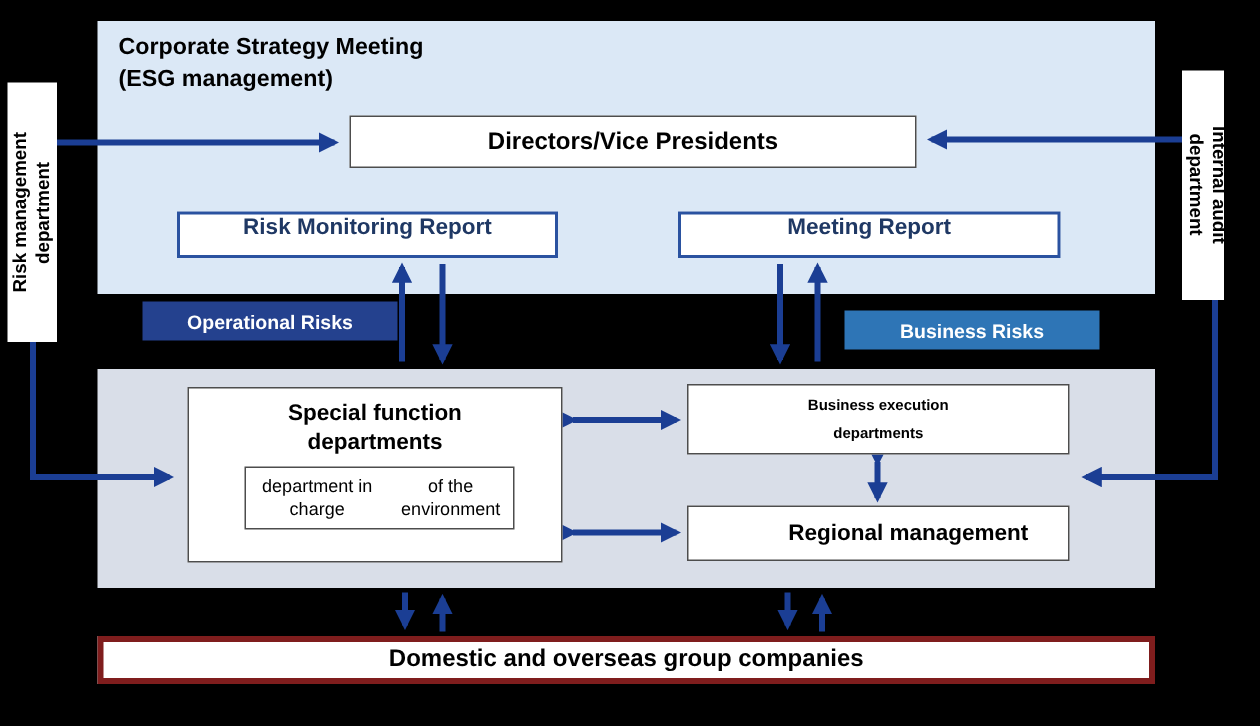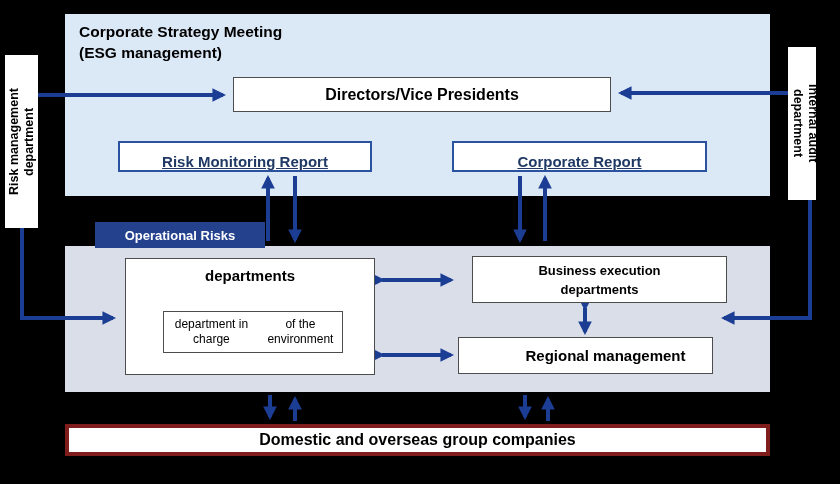--- a/index.html
+++ b/index.html
@@ -21,37 +21,37 @@
   }
   .box {
     position: absolute; background: #fff; border: 1.5px solid #4d4d4d;
     display: flex; flex-direction: column; justify-content: center;
     text-align: center; color: #000;
   }
   .directors { left: 233px; top: 77px; width: 378px; height: 35px; font-size: 16px; font-weight: bold; }
   .report {
     position: absolute; background: #fff; border: 2px solid var(--report-border, #2a52a0);
     color: var(--report-text, #1f3864); font-size: 15px; font-weight: bold;
-    display: flex; align-items: flex-end; justify-content: center; text-align: center; text-decoration: underline;
+    display: flex; align-items: flex-start; justify-content: center; text-align: center;
   }
   .report-risk { left: 118px; top: 141px; width: 254px; height: 31px; }
   .report-biz  { left: 452px; top: 141px; width: 255px; height: 31px; }
   .tag {
     position: absolute; color: #fff; font-size: 13px; font-weight: bold;
     display: flex; align-items: center; justify-content: center; text-align: center;
   }
-  .tag-operational { left: 95px;  top: 222px; width: 170px; height: 26px; background: var(--operational-risks-bg, #24418e); }
+  .tag-operational { left: 95px;  top: 201px; width: 170px; height: 26px; background: var(--operational-risks-bg, #24418e); }
   .tag-business    { left: 563px; top: 207px; width: 170px; height: 26px; background: var(--business-risks-bg, #2e75b6); }
   .special { left: 125px; top: 258px; width: 250px; height: 117px; justify-content: flex-start; padding-top: 7px; font-size: 15px; font-weight: bold; line-height: 19px; }
   .env {
     position: absolute; left: 163px; top: 311px; width: 180px; height: 42px;
     background: #fff; border: 1px solid #4d4d4d; font-size: 12px; font-weight: normal; line-height: 15px;
     display: flex; flex-direction: row; align-items: center; justify-content: center; text-align: center;
   }
-  .bizexec   { left: 472px; top: 256px; width: 255px; height: 47px; font-size: 13px; font-weight: bold; line-height: 19px; }
+  .bizexec   { left: 458px; top: 256px; width: 255px; height: 47px; font-size: 10px; font-weight: bold; line-height: 19px; }
   .regional  { left: 458px; top: 337px; width: 255px; height: 37px; font-size: 15px; font-weight: bold; padding-left: 40px; }
   .bottom-box { left: 65px; top: 424px; width: 705px; height: 32px; font-size: 16px; font-weight: bold; border: 4px solid #7f1d1d; }
   .side {
     position: absolute; background: #fff; color: #000;
     font-size: 12.5px; font-weight: bold; line-height: 15px;
     display: flex; align-items: center; justify-content: center; text-align: center;
   }
   .side-left  { left: 5px;   top: 55px; width: 33px; height: 173px; writing-mode: vertical-rl; transform: rotate(180deg); padding: 10px 0; }
   .side-right { left: 788px; top: 47px; width: 33px; height: 153px; writing-mode: vertical-rl; padding: 10px 0; }
   .arrows { position: absolute; left: 0; top: 0; pointer-events: none; }
@@ -96,28 +96,32 @@
 
   <div class="box directors">
     <span>Directors/Vice Presidents</span>
   </div>
 
   <div class="report report-risk">
     <span>Risk Monitoring Report</span>
   </div>
 
   <div class="report report-biz">
-    <span>Corporate Report</span>
+    <span>Meeting Report</span>
   </div>
 
   <div class="tag tag-operational">
     <span>Operational Risks</span>
   </div>
+  <div class="tag tag-business">
+    <span>Business Risks</span>
+  </div>
 
   <div class="box special">
+    <span>Special function</span>
     <span>departments</span>
   </div>
   <div class="env">
     <span>department in charge</span>
     <span>of the environment</span>
   </div>
 
   <div class="box bizexec">
     <span>Business execution</span>
     <span>departments</span>

